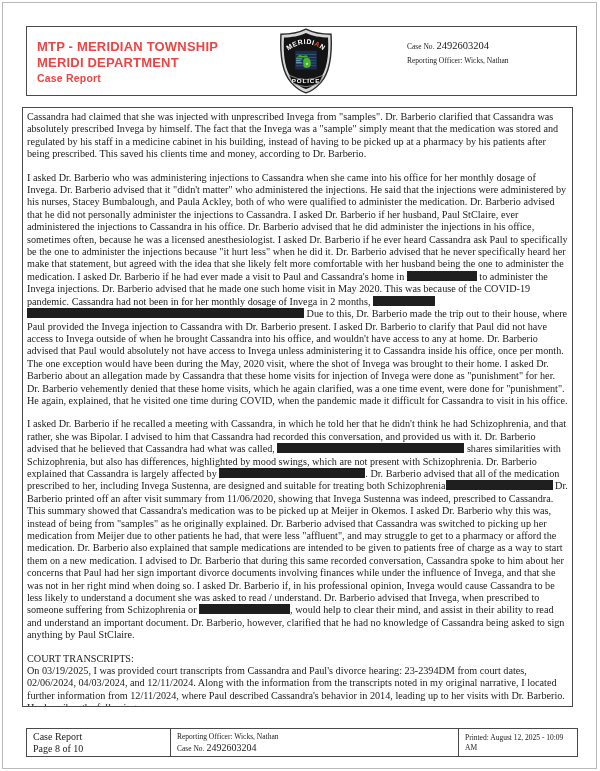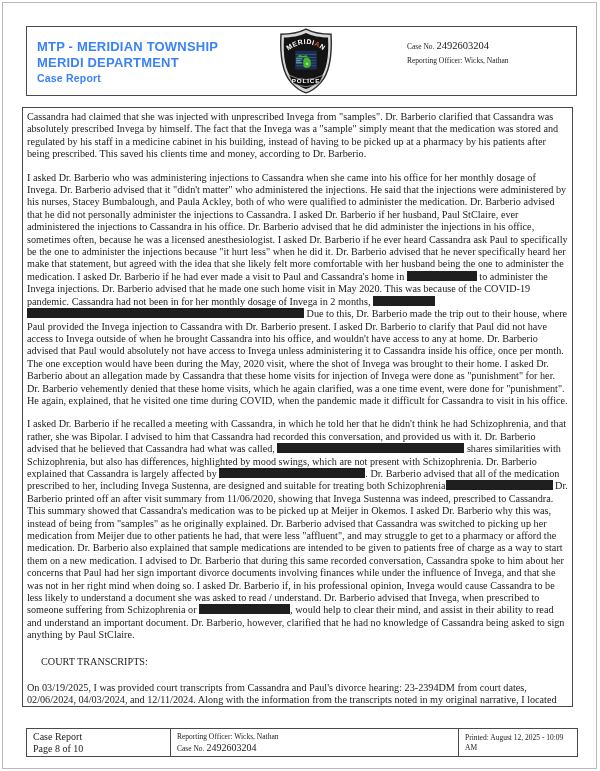--- a/index.html
+++ b/index.html
@@ -8,31 +8,31 @@
     font-family:"Liberation Serif","DejaVu Serif",serif;color:#1b1b1b;
     overflow:hidden;
   }
   .scan-frame{position:absolute;left:2px;top:2px;right:3px;bottom:2px;
     border:1px solid #b9b9b9;background:#fff;}
   
   .header-box{position:absolute;left:23px;top:23px;width:549px;height:68px;
     border:1px solid #4a4a4a;background:#fff;}
   .dept{position:absolute;left:10px;top:12px;
     font-family:"Liberation Sans","DejaVu Sans",sans-serif;font-weight:bold;
-    font-size:13px;line-height:16px;color:#3b82f6;letter-spacing:.2px;}
+    font-size:13px;line-height:16px;color:#ef4444;letter-spacing:.2px;}
   .dept .doc-type{font-size:10.5px;line-height:14px;}
   .badge-wrap{position:absolute;left:250px;top:1px;width:58px;height:66px;}
   .case-info{position:absolute;left:380px;top:12px;font-size:7.5px;line-height:13.5px;color:#222;}
   .case-info .val{font-size:10.5px;}
   
   .body-box{position:absolute;left:19px;top:104px;width:551px;height:600px;
     border:1px solid #4a4a4a;background:#fff;overflow:hidden;
     padding:3px 4px;box-sizing:border-box;}
   .body-box p{margin:0 0 11px 0;font-size:10.2px;line-height:12.4px;text-align:left;}
-  .body-box p.heading{margin:14px;}
+  .body-box p.heading{margin:0;}
   .redact{display:inline-block;height:10px;background:#1e1f1e;vertical-align:-1px;}
   .r1{width:70px;} .r2{width:62px;} .r3{width:277px;} .r4{width:187px;}
   .r5{width:146px;} .r6{width:107px;} .r7{width:91px;}
   
   .footer-box{position:absolute;left:23px;top:725px;width:552px;height:29px;
     border:1px solid #4a4a4a;display:flex;box-sizing:border-box;background:#fff;}
   .f-cell{padding:2px 6px 0 6px;box-sizing:border-box;}
   .f-left{width:143px;font-size:10px;line-height:12px;}
   .f-mid{flex:1;border-left:1px solid #4a4a4a;font-size:7.5px;line-height:11px;}
   .f-mid .val{font-size:10px;}

